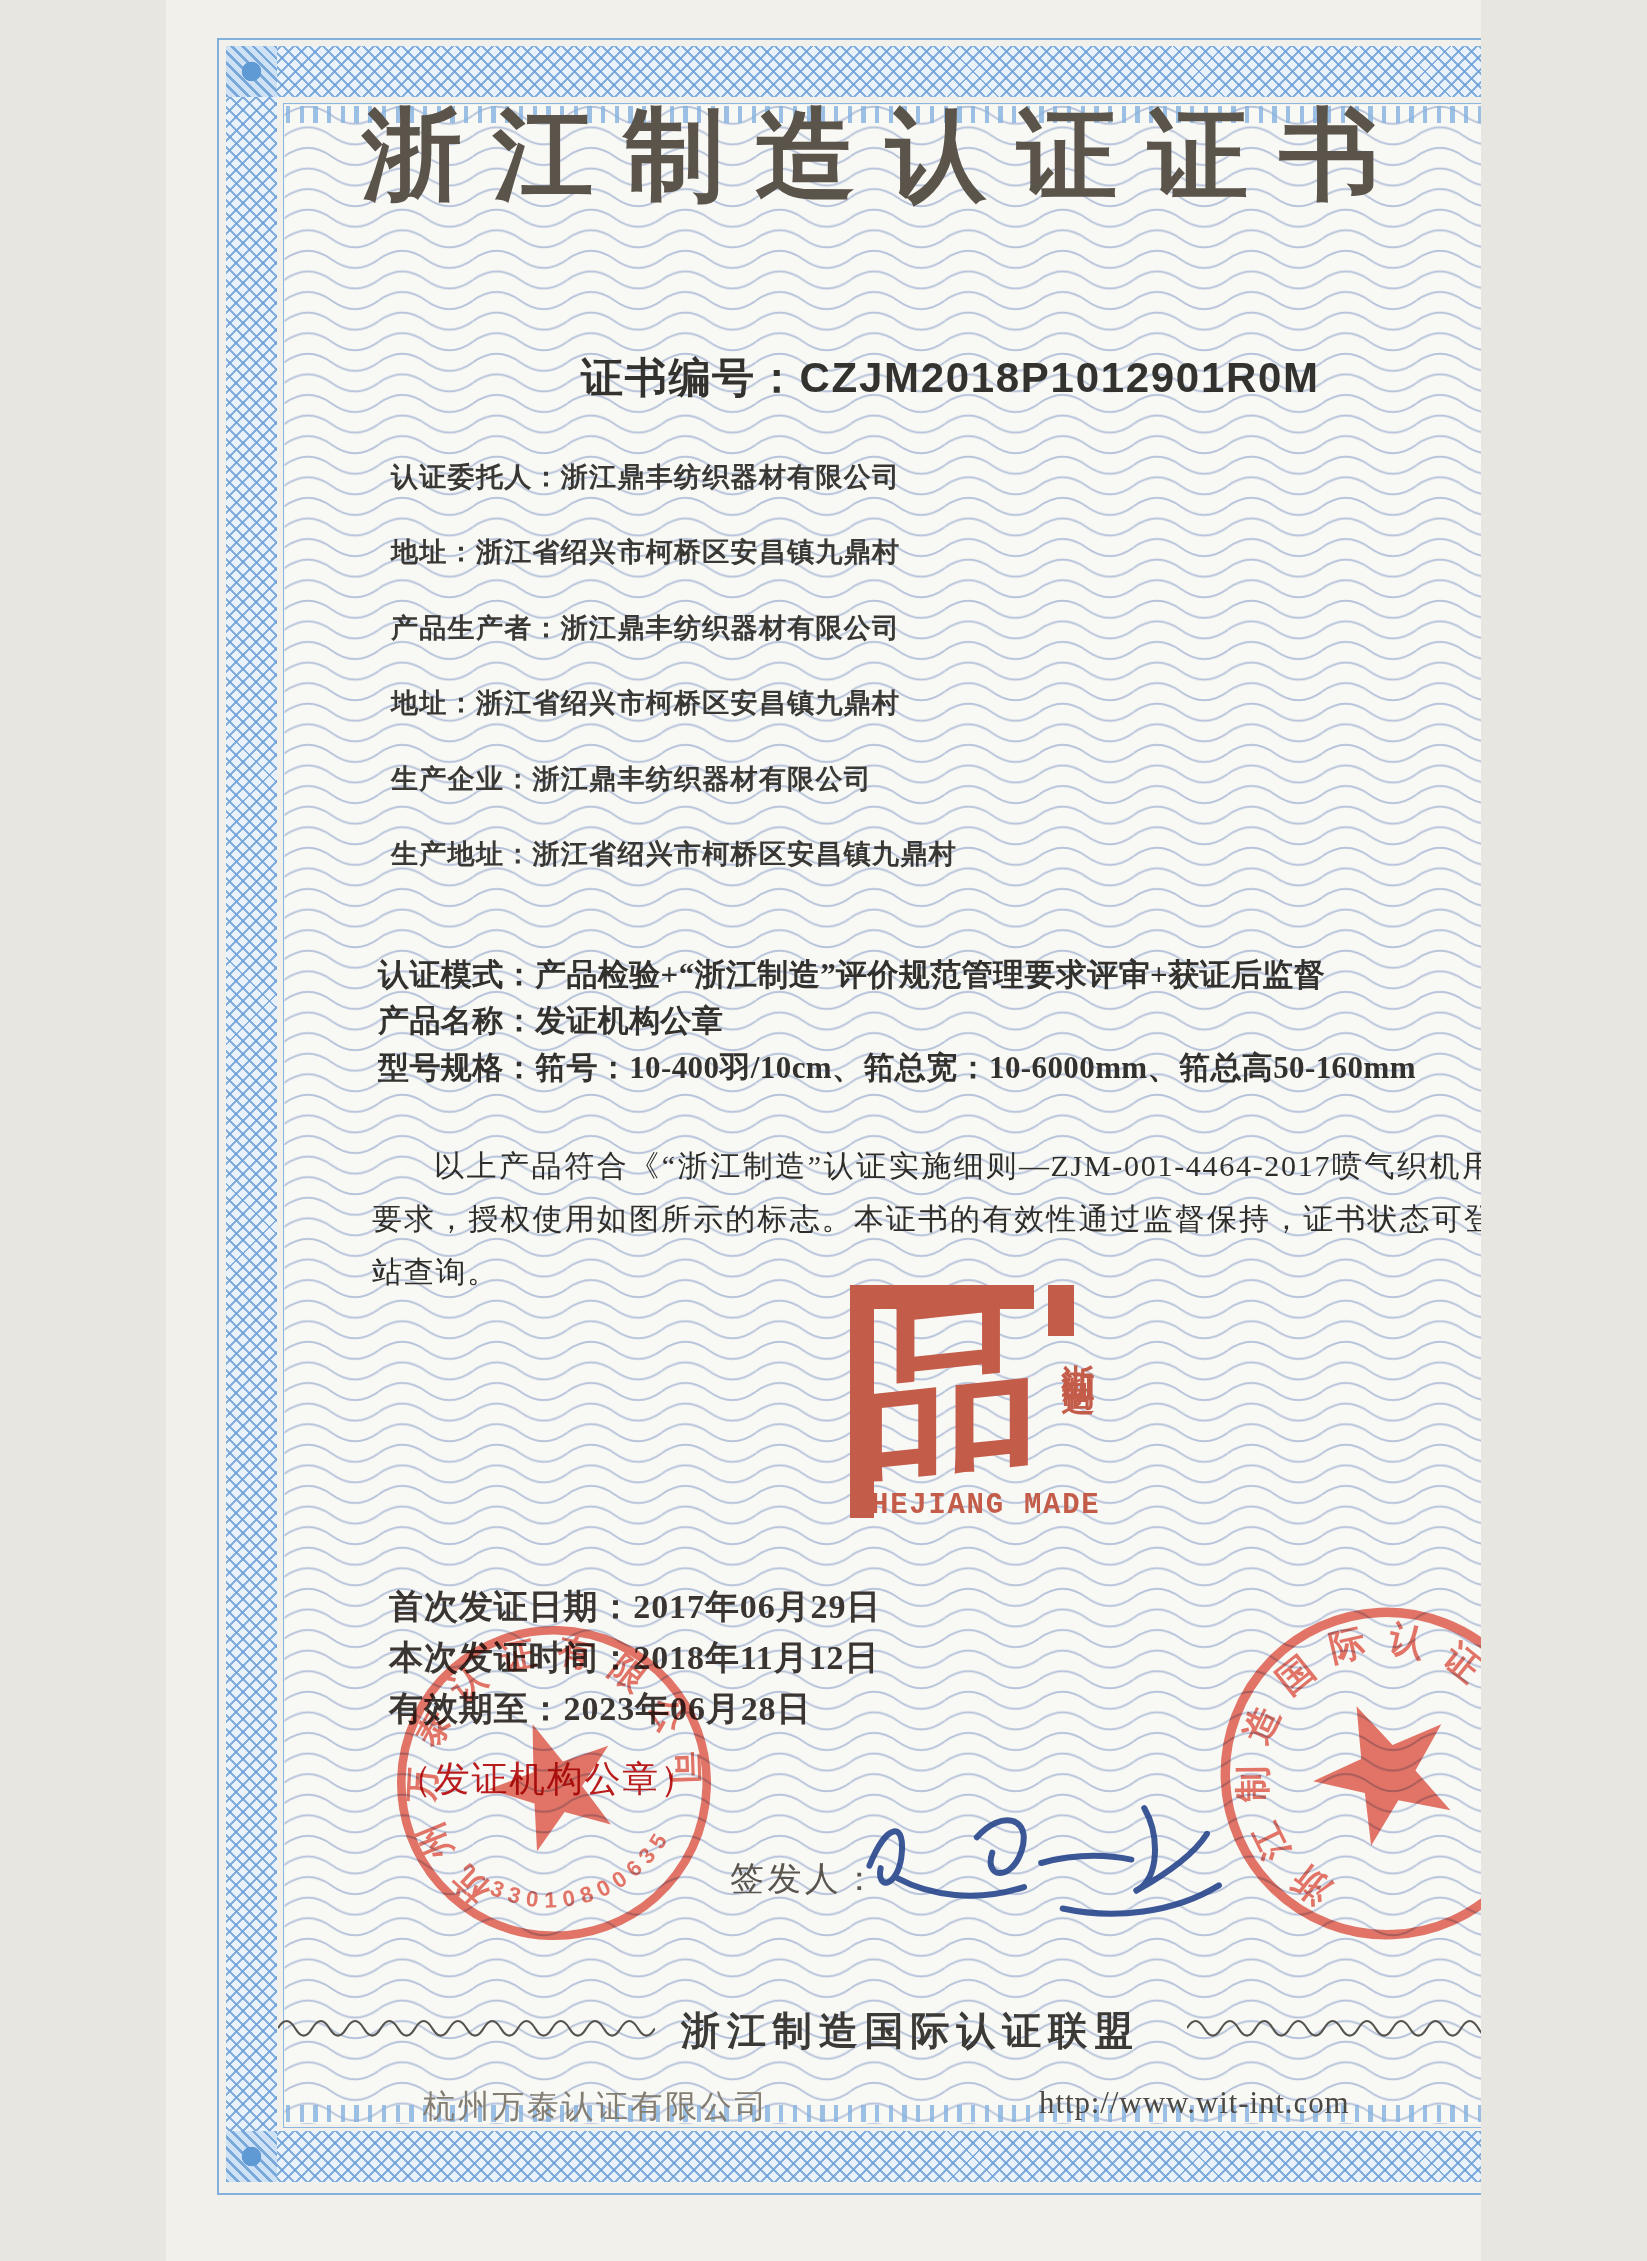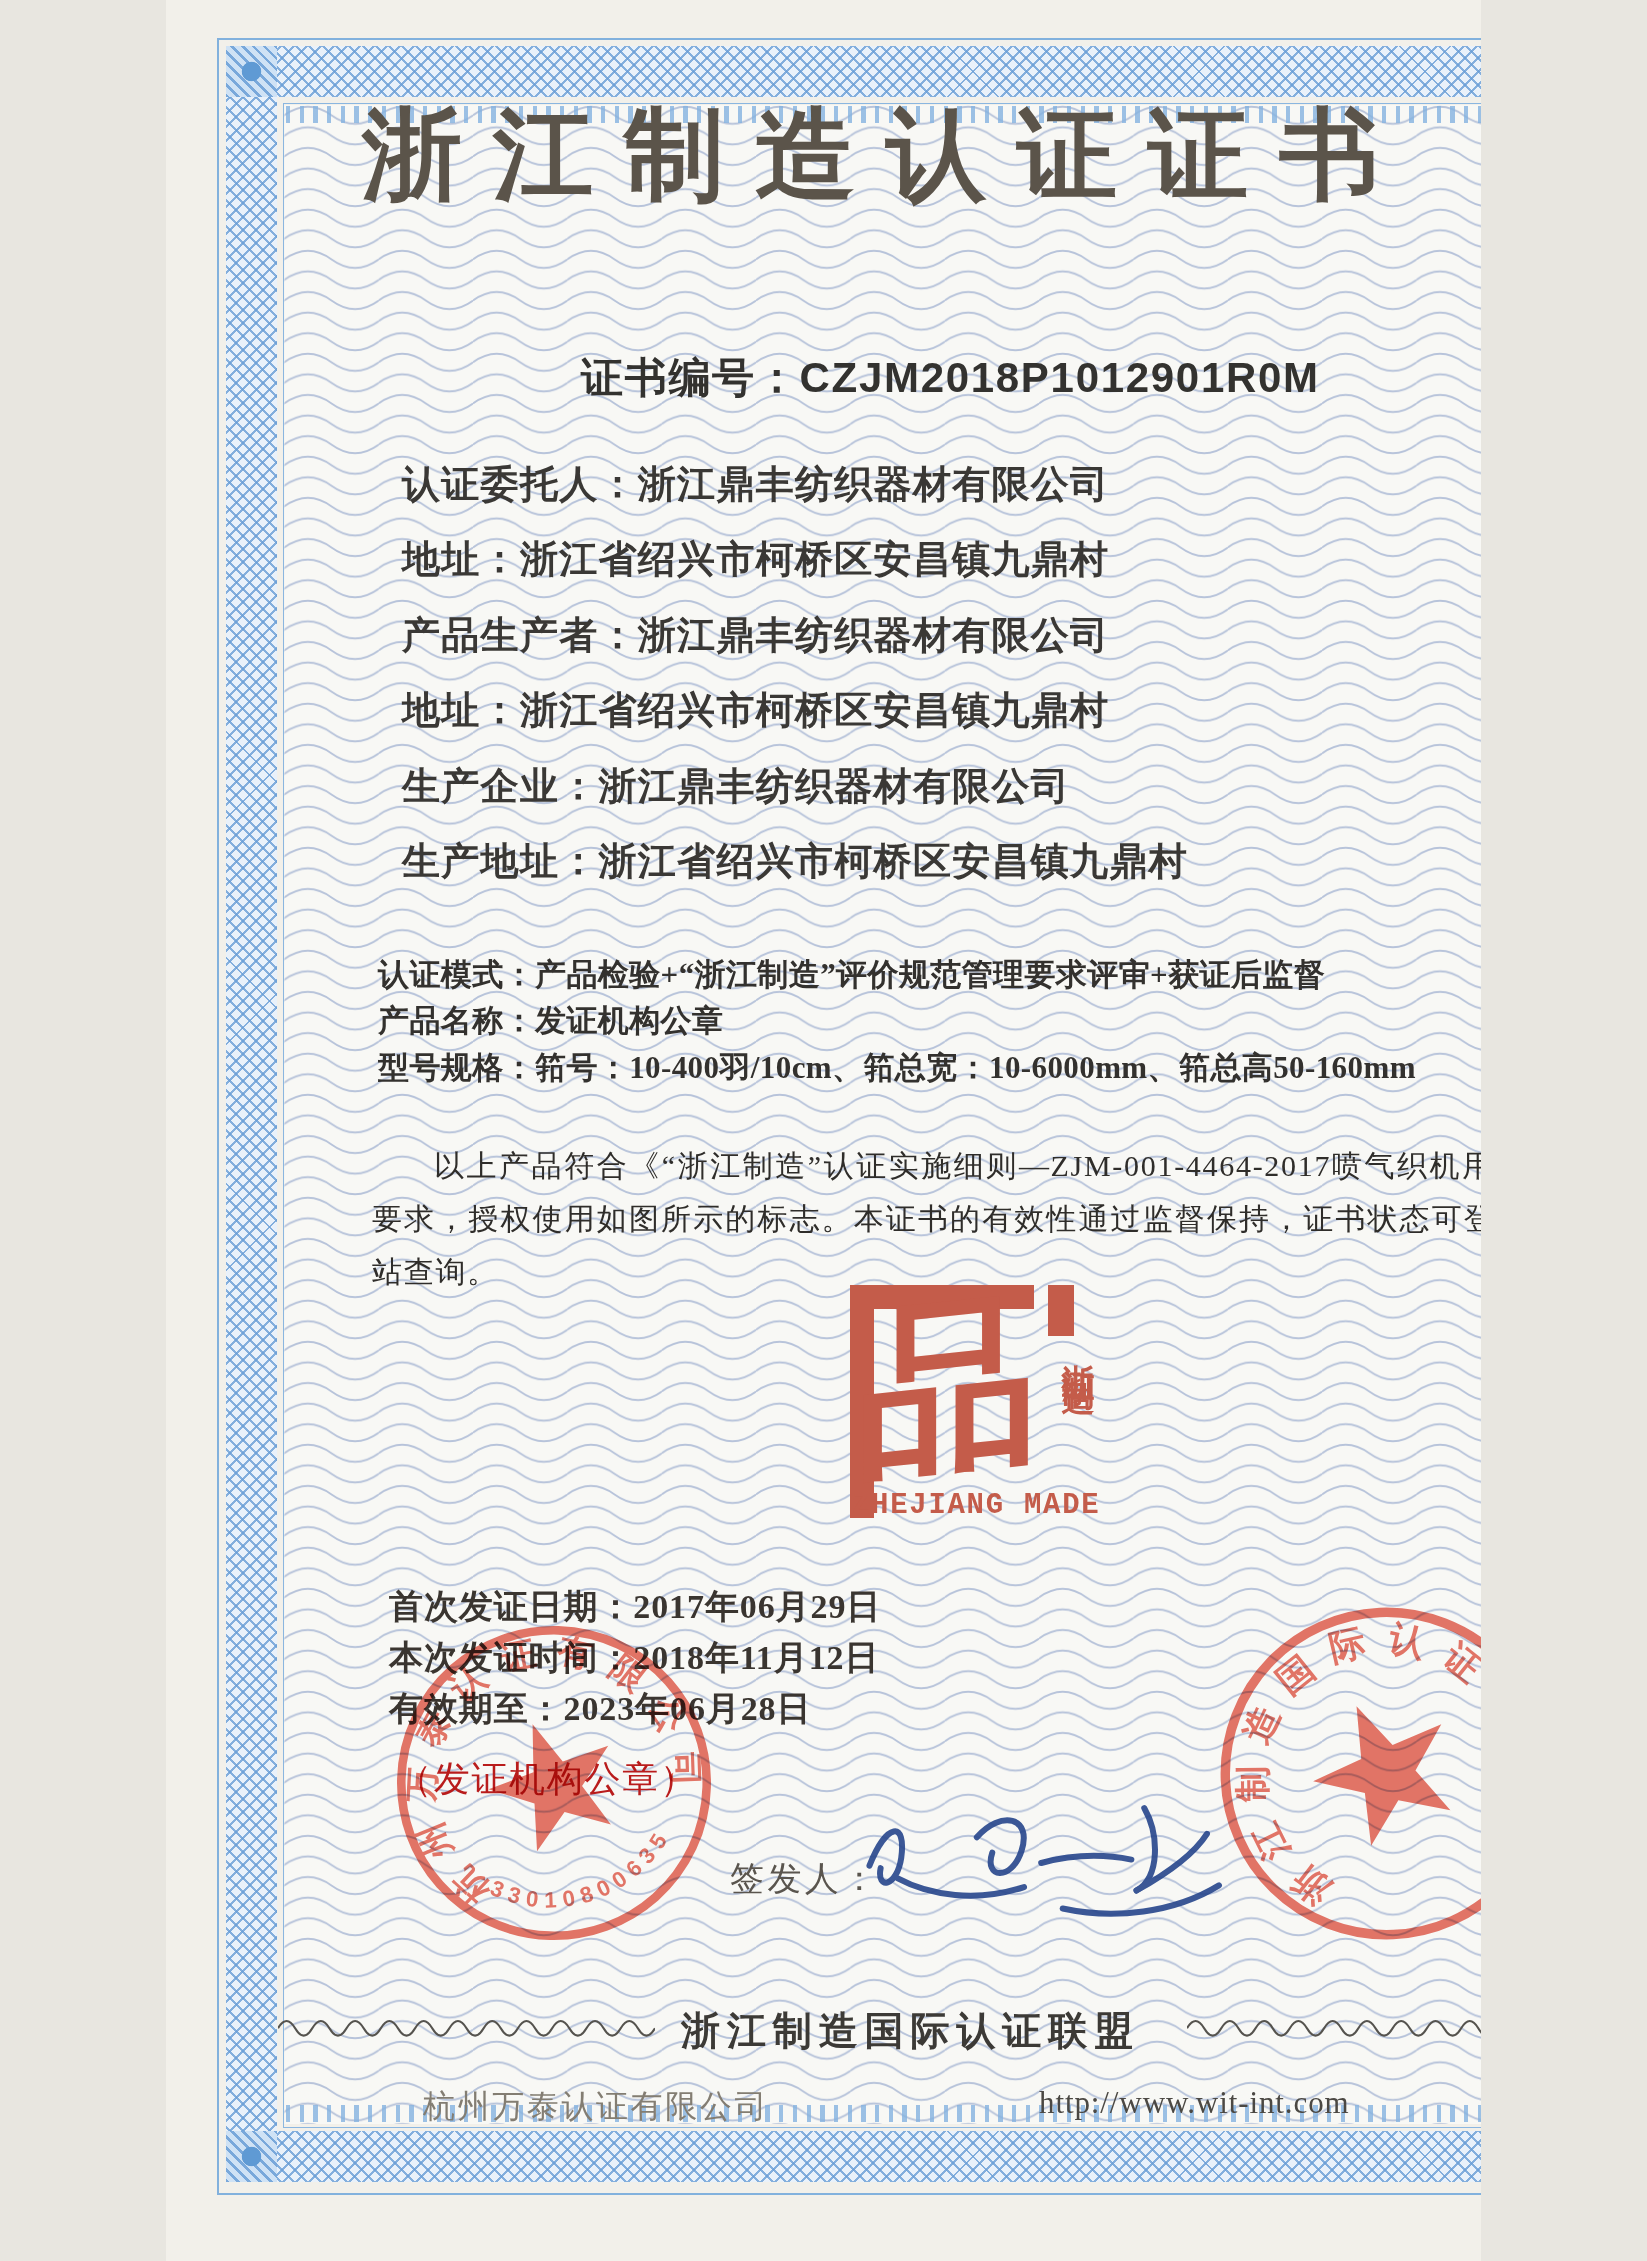--- a/index.html
+++ b/index.html
@@ -37,21 +37,21 @@
   .title{
     left:196px;top:89px;margin:0;
     font-size:100px;font-weight:bold;letter-spacing:31px;color:#5b544a;
     white-space:nowrap;
   }
   .certno{
     left:415px;top:350px;font-size:42px;font-weight:bold;color:#33322f;
     letter-spacing:1.7px;white-space:nowrap;
     font-family:"Liberation Sans","DejaVu Sans",sans-serif;
   }
-  .info-line{left:225px;font-size:38px;font-weight:bold;letter-spacing:1.3px;color:#3a3835;white-space:nowrap;margin-left:11px;}
+  .info-line{left:225px;font-size:27px;font-weight:bold;letter-spacing:1.3px;color:#3a3835;white-space:nowrap;}
   .detail-line{left:212px;font-size:31px;font-weight:bold;letter-spacing:0.4px;color:#33312e;white-space:nowrap;}
   .statement{
     left:206px;top:1139px;width:1252px;margin:0;
     font-size:30px;line-height:53px;letter-spacing:1.7px;color:#2f2d2a;
     text-indent:62px;text-align:justify;
   }
   .date-line{left:223px;font-size:34px;font-weight:bold;letter-spacing:0.9px;color:#3a3530;white-space:nowrap;z-index:3;}
   .seal-note{left:230px;top:1755px;font-size:36px;color:#b91c1c;letter-spacing:1.7px;z-index:3;}
   .issuer{left:564px;top:1856px;font-size:34px;color:#5a554e;letter-spacing:3.4px;z-index:3;}
   .alliance{

